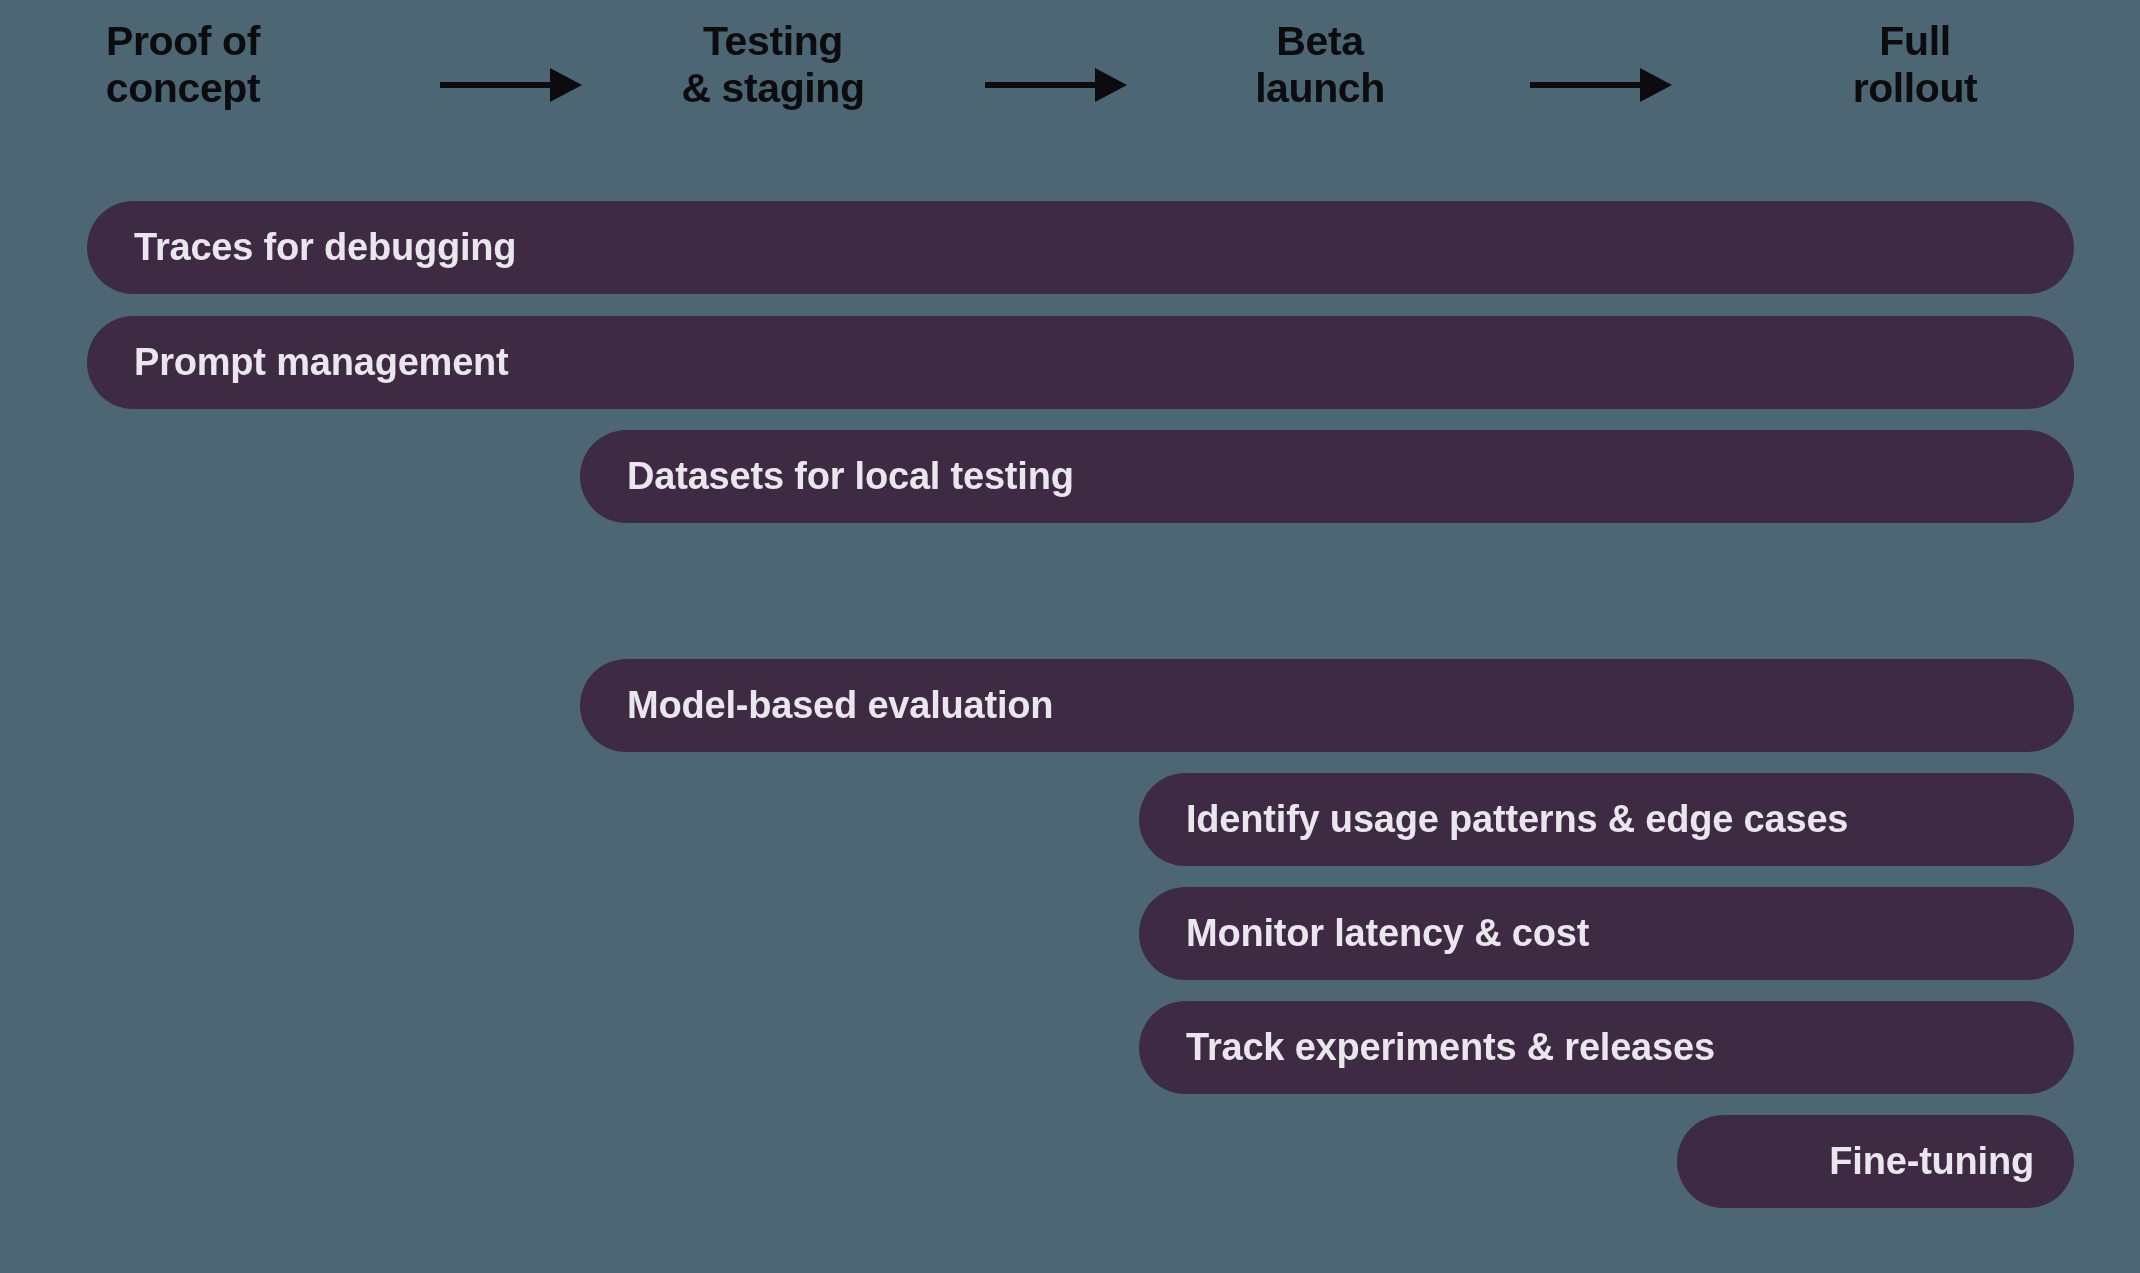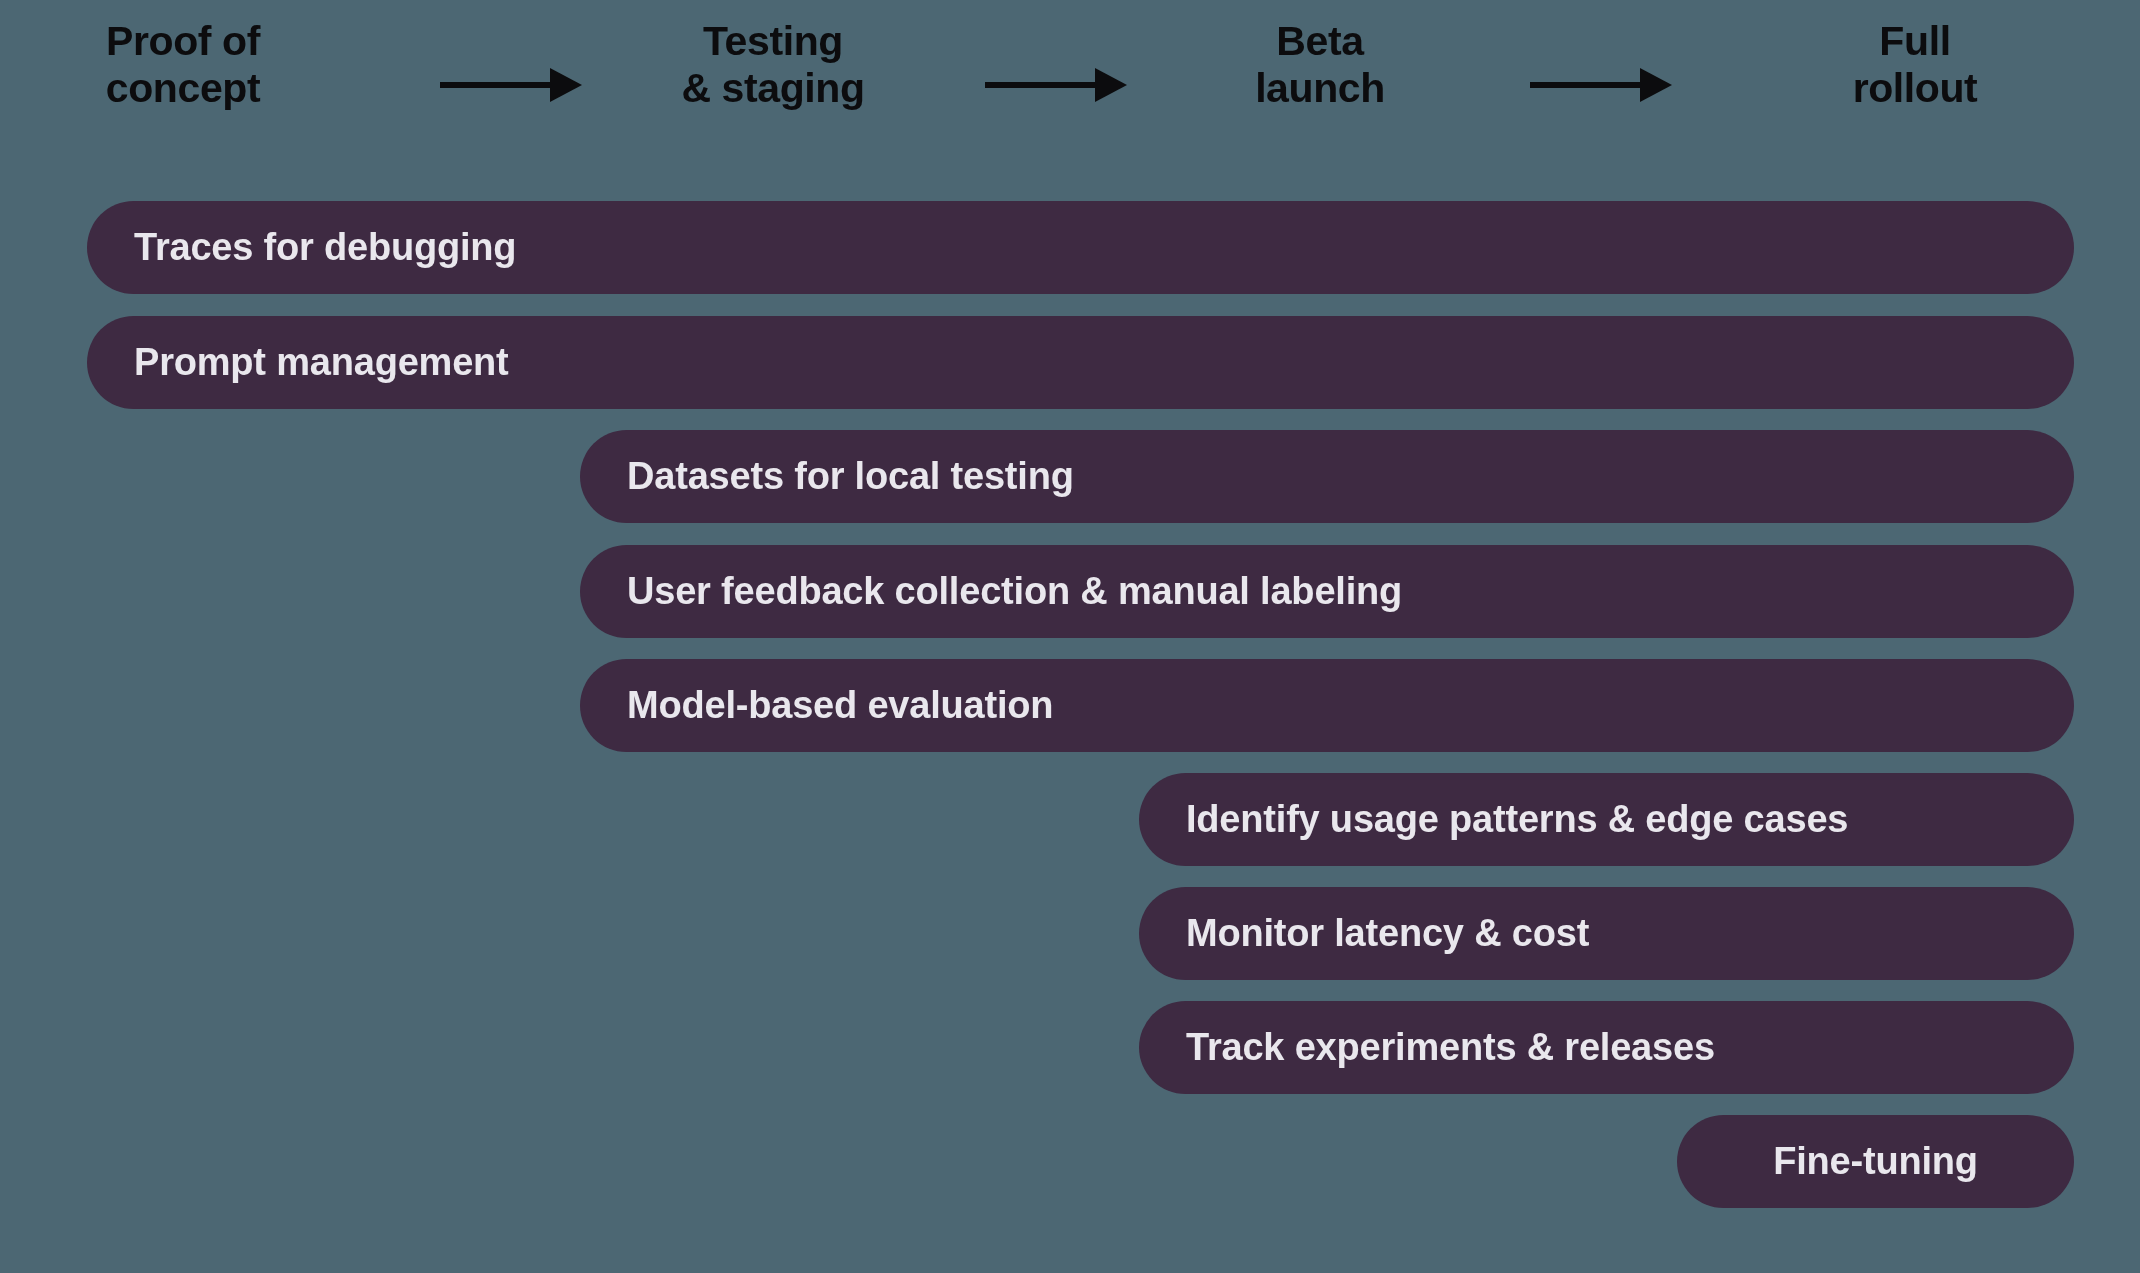--- a/index.html
+++ b/index.html
@@ -82,21 +82,21 @@
     color: #e9e7ed;
     font-weight: 700;
     font-size: 38px;
     letter-spacing: -0.2px;
     white-space: nowrap;
   }
 
   
   .bar.align-left { padding-left: 47px; justify-content: flex-start; }
   
-  .bar.align-center { padding: 0 40px; justify-content: center; }
+  .bar.align-center { padding: 0 40px; justify-content: flex-end; }
 
   
   .bar-0 { left: 75px;   right: 78px; top: 201px;  }
   .bar-1 { left: 75px;   right: 78px; top: 316px;  }
   .bar-2 { left: 568px;  right: 78px; top: 430px;  }
   .bar-3 { left: 568px;  right: 78px; top: 545px;  }
   .bar-4 { left: 568px;  right: 78px; top: 659px;  }
   .bar-5 { left: 1127px; right: 78px; top: 773px;  }
   .bar-6 { left: 1127px; right: 78px; top: 887px;  }
   .bar-7 { left: 1127px; right: 78px; top: 1001px; }
@@ -150,23 +150,20 @@
     </div>
 
     <div class="bar bar-1 align-left">
       <span class="bar-label">Prompt management</span>
     </div>
 
     <div class="bar bar-2 align-left">
       <span class="bar-label">Datasets for local testing</span>
     </div>
 
-    <div class="bar bar-3 align-left">
-      <span class="bar-label">User feedback collection &amp; manual labeling</span>
-    </div>
 
     <div class="bar bar-4 align-left">
       <span class="bar-label">Model-based evaluation</span>
     </div>
 
     <div class="bar bar-5 align-left">
       <span class="bar-label">Identify usage patterns &amp; edge cases</span>
     </div>
 
     <div class="bar bar-6 align-left">

